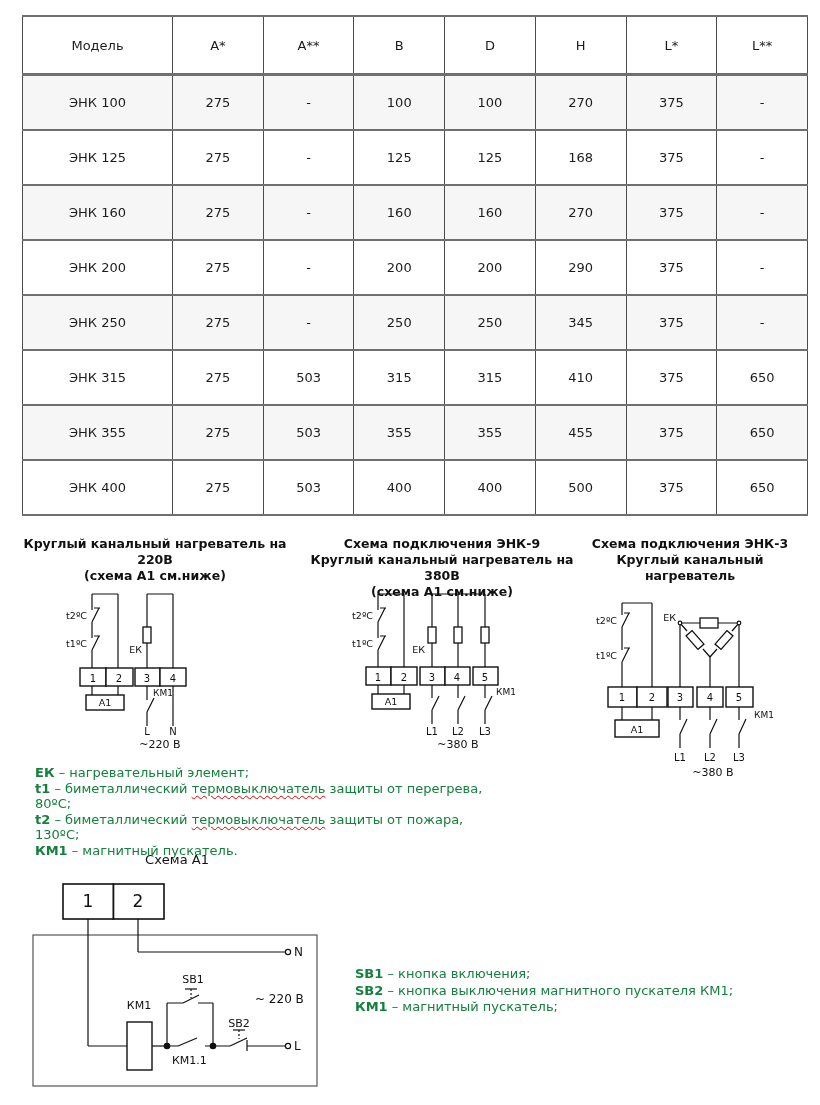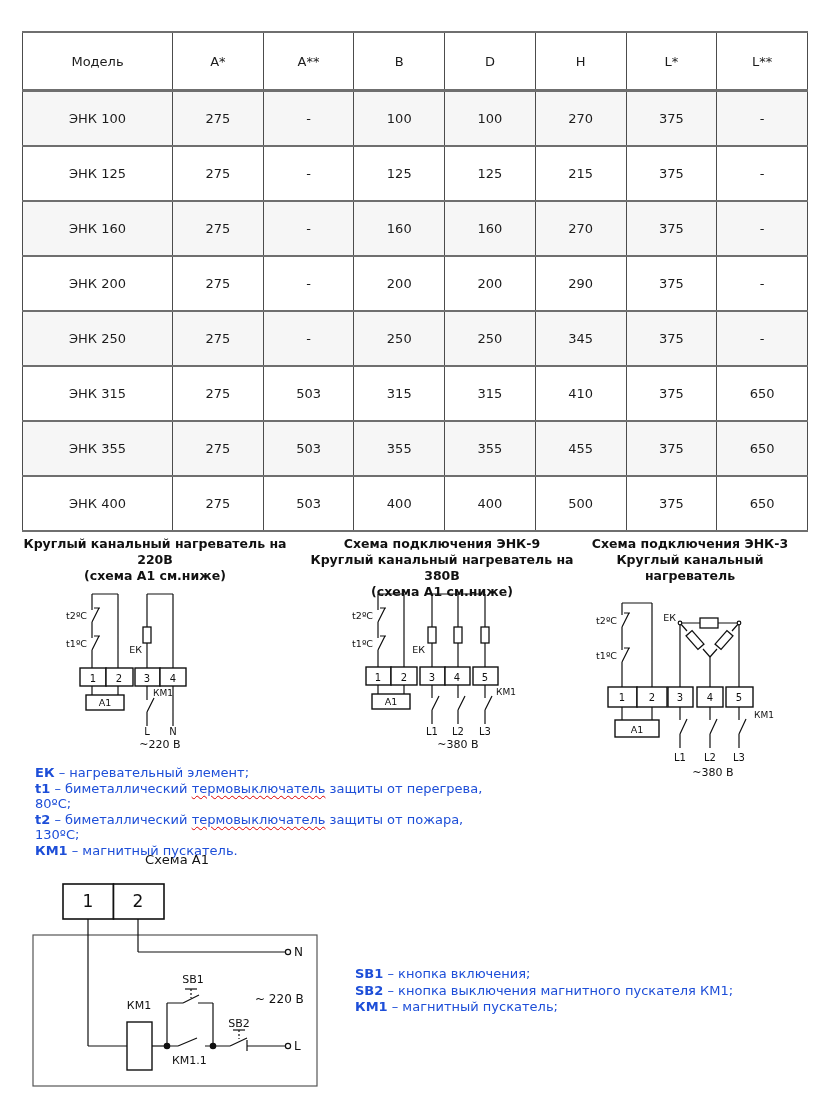--- a/index.html
+++ b/index.html
@@ -1,39 +1,39 @@
 <!DOCTYPE html>
 <html><head>
 <meta charset="utf-8">
 <style>
   html,body{margin:0;padding:0;background:#fff;}
   #page{position:relative;width:820px;height:1105px;background:#fff;font-family:"DejaVu Sans",sans-serif;color:#1c1c1c;overflow:hidden;}
 
   
-  #dim-table{position:absolute;left:22px;top:15px;width:786px;border-collapse:collapse;table-layout:fixed;font-size:13px;color:#1c1c1c;margin-top:16px;}
+  #dim-table{position:absolute;left:22px;top:15px;width:786px;border-collapse:collapse;table-layout:fixed;font-size:13px;color:#1c1c1c;}
   #dim-table th,#dim-table td{border-left:1px solid #4c4c4c;border-right:1px solid #4c4c4c;border-top:2px solid #6f6f6f;border-bottom:2px solid #6f6f6f;text-align:center;font-weight:normal;padding:0;}
   #dim-table th{height:56px;border-bottom:3px solid #6f6f6f;}
   #dim-table td{height:53px;}
   #dim-table tbody tr:nth-child(odd){background:#f6f6f6;}
 
   
   .diag-title{position:absolute;text-align:center;font-weight:bold;font-size:12.5px;line-height:16px;color:#111;}
   #diag-title-1{left:20px;top:536px;width:270px;}
   #diag-title-2{left:310px;top:536px;width:264px;}
   #diag-title-3{left:570px;top:536px;width:240px;}
 
   .schem-svg{position:absolute;}
   #schem1{left:30px;top:588px;}
   #schem2{left:350px;top:588px;}
   #schem3{left:590px;top:588px;}
   #schemA1{left:25px;top:848px;}
   .dtext{font-family:"DejaVu Sans",sans-serif;fill:#111;stroke:none;}
 
   
-  .legend{position:absolute;font-size:13px;color:#1d4ed8;}
+  .legend{position:absolute;font-size:13px;color:#15803d;}
   #component-legend{left:35px;top:765px;line-height:15.5px;width:470px;}
   #a1-legend{left:355px;top:966px;line-height:16.5px;width:460px;}
   .term{font-weight:bold;}
   .wavy{text-decoration:underline;text-decoration-style:wavy;text-decoration-color:#dd0000;text-decoration-thickness:1px;text-underline-offset:2px;}
 
   #a1-title{position:absolute;left:12px;top:852px;width:330px;text-align:center;font-weight:normal;font-size:13px;color:#111;}
 </style>
 </head>
 <body>
 
@@ -72,21 +72,21 @@
           <td>270</td>
           <td>375</td>
           <td>-</td>
         </tr>
       <tr>
           <td>ЭНК 125</td>
           <td>275</td>
           <td>-</td>
           <td>125</td>
           <td>125</td>
-          <td>215</td>
+          <td>168</td>
           <td>375</td>
           <td>-</td>
         </tr>
       <tr>
           <td>ЭНК 160</td>
           <td>275</td>
           <td>-</td>
           <td>160</td>
           <td>160</td>
           <td>270</td>

